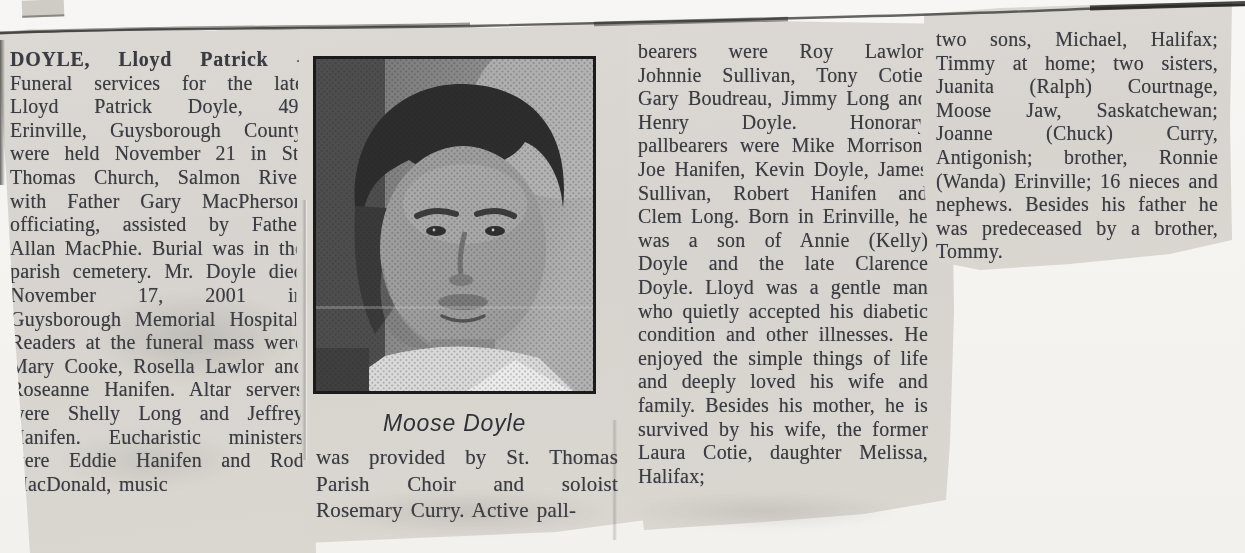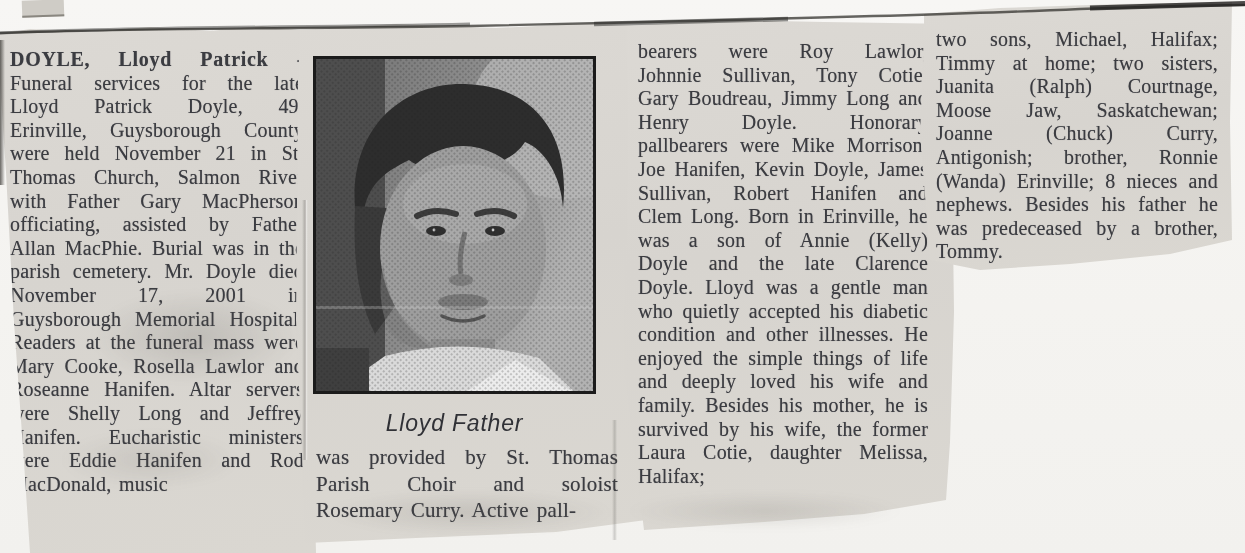--- a/index.html
+++ b/index.html
@@ -115,30 +115,30 @@
         <path d="M70,208 q8,60 50,84 q-30,4 -45,-20 q-12,-30 -5,-64 Z" fill="#7d7d7d" opacity="0.55"></path>
         <rect x="118" y="283" width="64" height="36" fill="#909090"></rect>
         <path d="M18,338 L72,300 Q150,280 226,302 L264,338 Z" fill="#dadada"></path>
         <path d="M202,304 L264,338 L150,338 Z" fill="#ececec"></path>
         <rect x="0" y="292" width="56" height="46" fill="#3f3f3f"></rect>
         <rect x="0" y="250" width="283" height="3" fill="#cfcfcf" opacity="0.3"></rect>
         <rect width="283" height="338" fill="url(#ht)"></rect>
         <rect x="1.5" y="1.5" width="280" height="335" fill="none" stroke="#1b1b1b" stroke-width="3"></rect>
       </svg>
     </div>
-    <div class="caption">Lloyd Father</div>
+    <div class="caption">Moose Doyle</div>
     <p id="p2text" class="col-text">was provided by St. Thomas Parish Choir and soloist Rosemary Curry. Active pall-</p>
   </div>
 
   <div id="piece3" class="piece">
     <p id="p3text" class="col-text">bearers were Roy Lawlor, Johnnie Sullivan, Tony Cotie, Gary Boudreau, Jimmy Long and Henry Doyle. Honorary pallbearers were Mike Morrison, Joe Hanifen, Kevin Doyle, James Sullivan, Robert Hanifen and Clem Long. Born in Erinville, he was a son of Annie (Kelly) Doyle and the late Clarence Doyle. Lloyd was a gentle man who quietly accepted his diabetic condition and other illnesses. He enjoyed the simple things of life and deeply loved his wife and family. Besides his mother, he is survived by his wife, the former Laura Cotie, daughter Melissa, Halifax;</p>
   </div>
 
   <div id="piece4" class="piece">
-    <p id="p4text" class="col-text">two sons, Michael, Halifax; Timmy at home; two sisters, Juanita (Ralph) Courtnage, Moose Jaw, Saskatchewan; Joanne (Chuck) Curry, Antigonish; brother, Ronnie (Wanda) Erinville; 8 nieces and nephews. Besides his father he was predeceased by a brother, Tommy.</p>
+    <p id="p4text" class="col-text">two sons, Michael, Halifax; Timmy at home; two sisters, Juanita (Ralph) Courtnage, Moose Jaw, Saskatchewan; Joanne (Chuck) Curry, Antigonish; brother, Ronnie (Wanda) Erinville; 16 nieces and nephews. Besides his father he was predeceased by a brother, Tommy.</p>
   </div>
 
   <svg class="fold-svg" width="1245" height="553" viewBox="0 0 1245 553">
     <path d="M0,33 C180,27 330,29 470,26 C560,24 600,23 650,22 C800,18 950,15 1080,9 C1140,7 1200,5 1245,5" fill="none" stroke="#33312e" stroke-width="2.4" opacity="0.75"></path>
     <path d="M0,33 C160,26 300,28 470,24" fill="none" stroke="#2a2a28" stroke-width="3" opacity="0.45"></path>
     <path d="M594,24 L788,19" fill="none" stroke="#2a2a28" stroke-width="4.5" opacity="0.5"></path>
     <path d="M1090,8 L1245,3.5" fill="none" stroke="#22211f" stroke-width="5" opacity="0.8"></path>
   </svg>
 
   <div id="leftbar" class="crease"></div>

